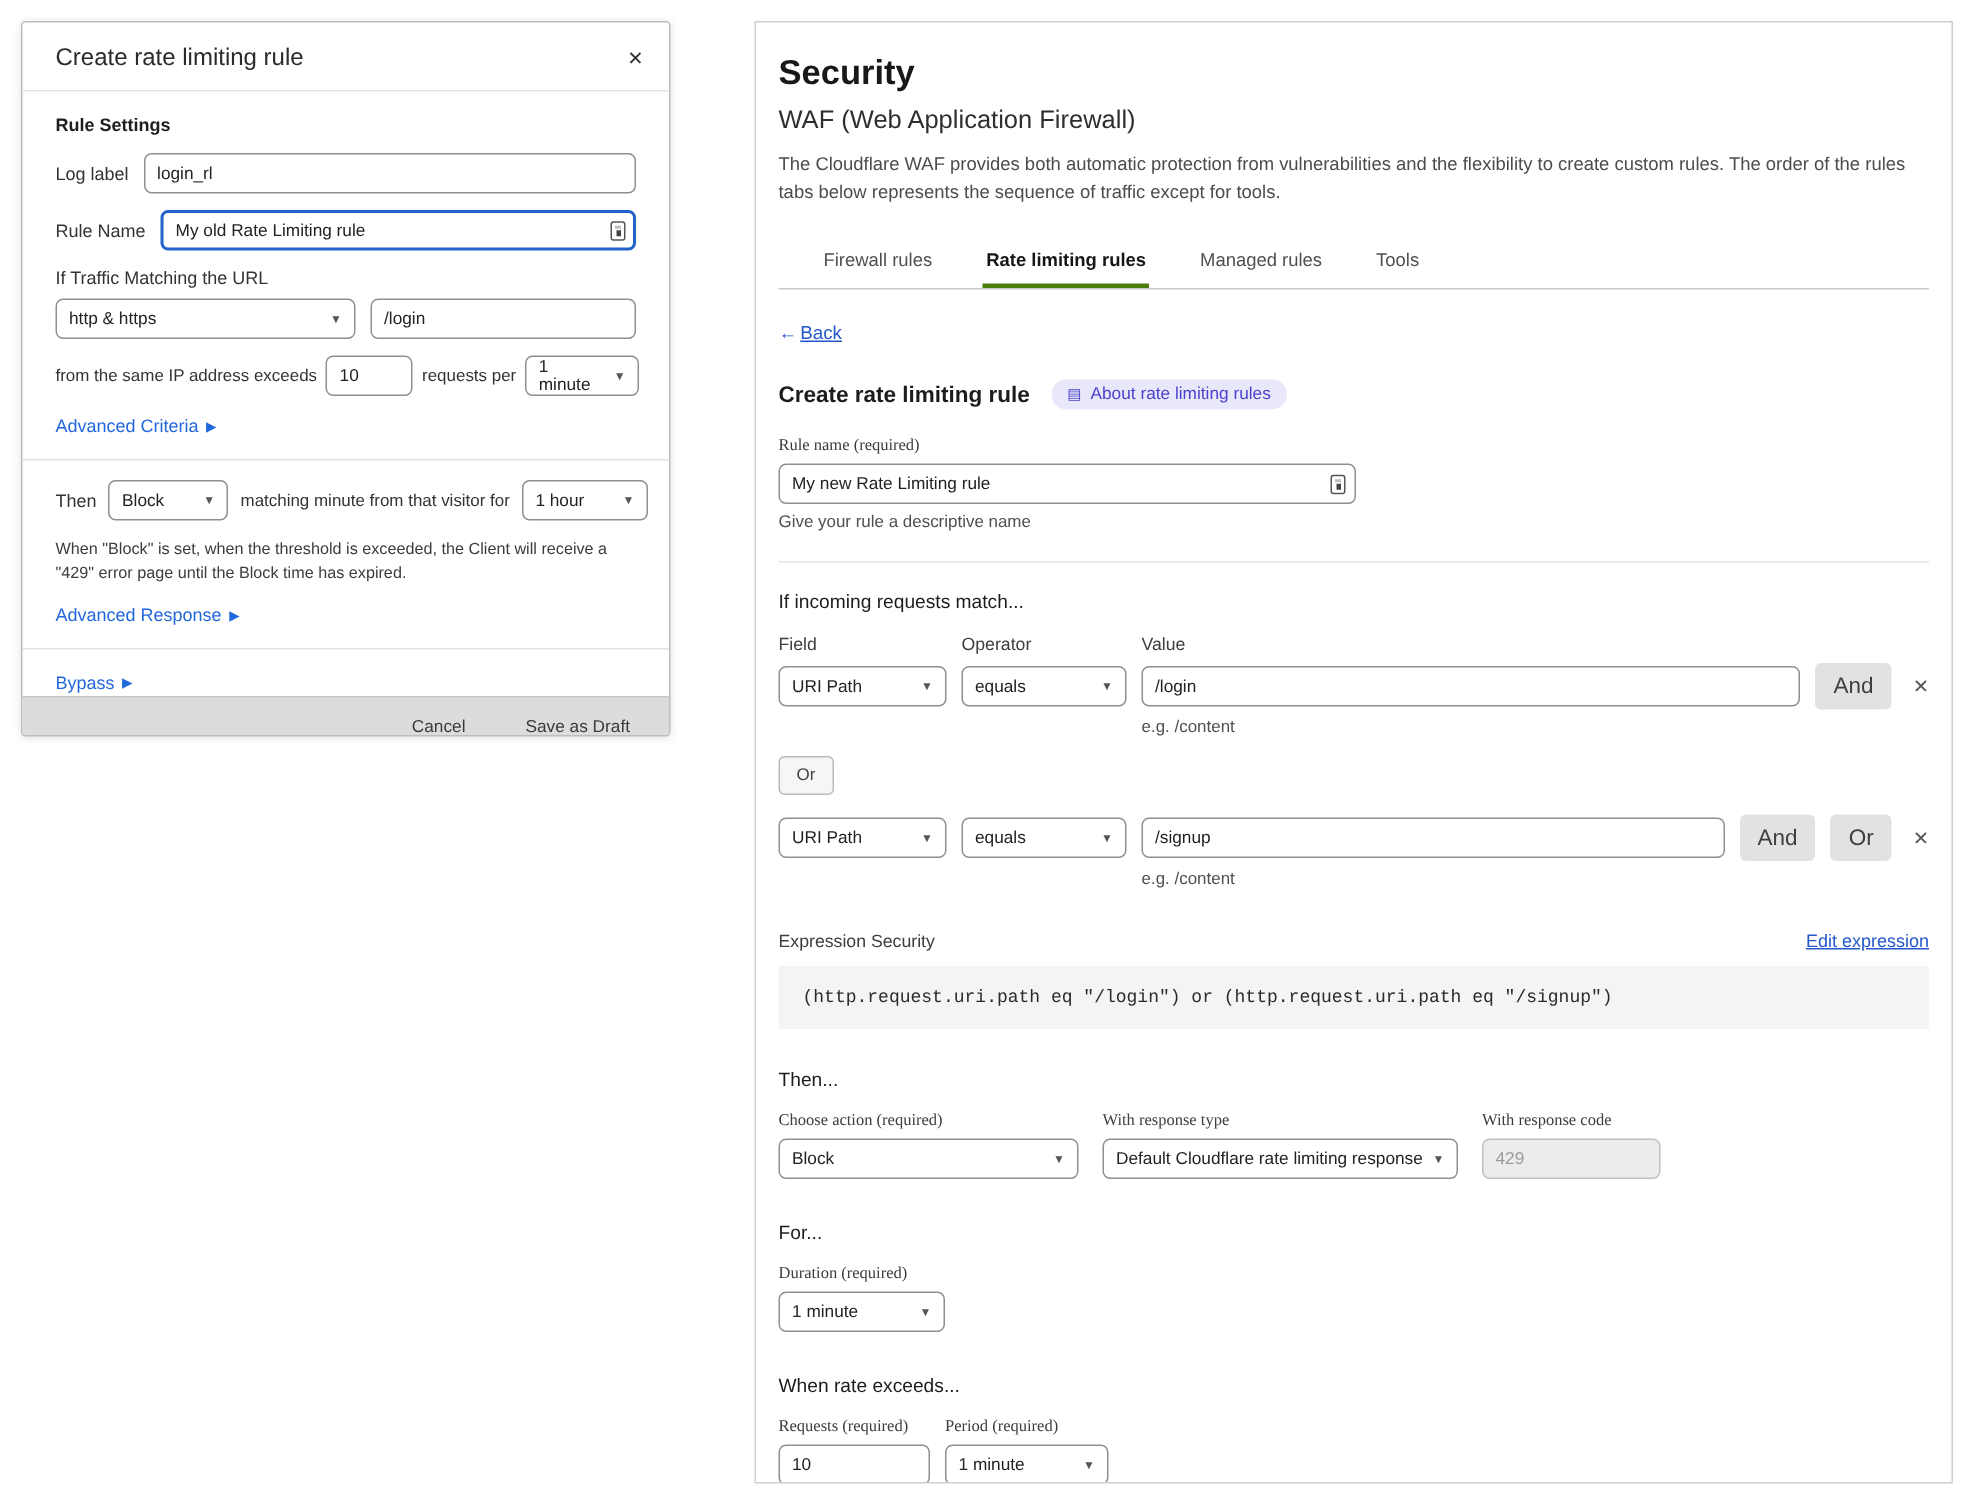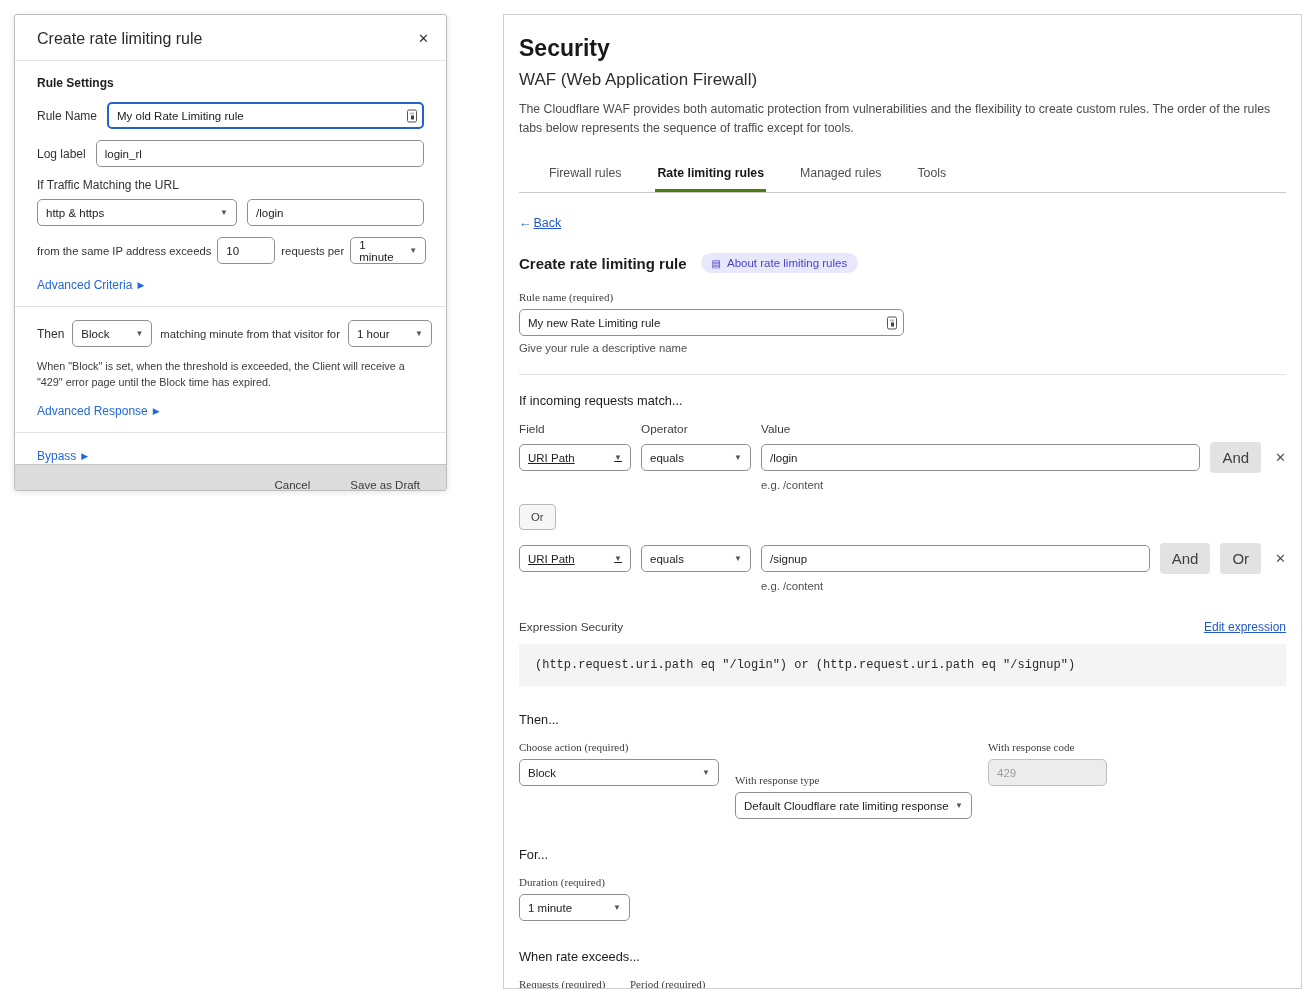--- a/index.html
+++ b/index.html
@@ -95,21 +95,21 @@
 
   .field-label { font-size:11px; color:#3d3d3d; margin:18px 0 6px;font-family:Liberation Serif, serif; }
   .rp-input-wrap { width:385px; flex:none; }
   .helper { font-size:11.3px; color:#4f4f4f; margin-top:6px; }
   .section-divider { border:none; border-top:1px solid #e4e4e4; margin:20px 0 18px; }
   .section-heading { font-size:12.8px; font-weight:normal; color:#1c1c1c; margin:0 0 14px; }
 
   .match-labels { display:flex; font-size:11.8px; color:#3d3d3d; margin-bottom:6px; }
   .l-field { width:122px; } .l-operator { width:120px; } .l-value { flex:1; }
   .match-row { display:flex; align-items:center; gap:10px; }
-  .sel-field { width:112px;text-decoration:underline; } .sel-operator { width:110px; }
+  .sel-field { width:112px; } .sel-operator { width:110px; }
   .match-value { flex:1; }
   .gray-btn {
     background:#e2e2e2; border:none; border-radius:4px; font-size:15px; color:#3f3f3f;
     padding:7px 12px; cursor:pointer; font-family:inherit; flex:none;
   }
   .x-icon { font-size:13px; color:#555; margin-left:4px; cursor:pointer; flex:none; }
   .row-helper { margin:6px 0 0 242px; font-size:11.3px; color:#4f4f4f; }
   .or-connector {
     display:inline-block; margin:13px 0; background:#f6f6f6; border:1px solid #b9b9b9;
     border-radius:4px; padding:6px 11px; font-size:11.3px; color:#3f3f3f; cursor:pointer;
@@ -118,52 +118,52 @@
   .expr-row { display:flex; justify-content:space-between; align-items:center; margin:28px 0 10px; }
   .expr-label { font-size:11.8px; color:#3d3d3d; }
   .expr-edit { font-size:12px; color:#2258c9; text-decoration:underline; cursor:pointer; }
   .expr-box {
     background:#f4f4f4; padding:14px 16px; font-family:"Liberation Mono", monospace;
     font-size:12px; color:#2a2a2a; white-space:pre-wrap;
   }
 
   .cols { display:flex; gap:16px; }
   .col .field-label { margin-top:0; }
-  .w200 { width:200px; } .w237 { width:237px;margin-top:33px; } .w119 { width:119px; }
+  .w200 { width:200px; } .w237 { width:237px; } .w119 { width:119px; }
   .sel-full { width:100%; }
   .mt26 { margin-top:26px; }
   .mt28 { margin-top:28px; }
   .w101 { width:101px; flex:none; }
   .w109 { width:109px; }
   .w111 { width:111px; }
 </style>
 </head>
 <body>
 
 <div class="dialog">
   <div class="dialog-header">
     <div class="dialog-title">Create rate limiting rule</div>
     <div class="dialog-close">✕</div>
   </div>
 
   <div class="dialog-body">
     <div class="fieldset-title">Rule Settings</div>
 
     <div class="form-row">
+      <span class="form-label">Log label</span>
+      <span class="input-wrap">
+        <input class="input" value="login_rl" style="">
+      </span>
+    </div>
+
+    <div class="form-row">
       <span class="form-label">Rule Name</span>
       <span class="input-wrap">
         <input class="input focused" value="My old Rate Limiting rule" style="">
         <span class="autofill-icon"></span>
-      </span>
-    </div>
-
-    <div class="form-row">
-      <span class="form-label">Log label</span>
-      <span class="input-wrap">
-        <input class="input" value="login_rl" style="">
       </span>
     </div>
 
     <div class="form-label mb6">If Traffic Matching the URL</div>
 
     <div class="form-row">
       <div class="select scheme-select">
         <span>http &amp; https</span>
         <span class="caret">▼</span>
       </div>

